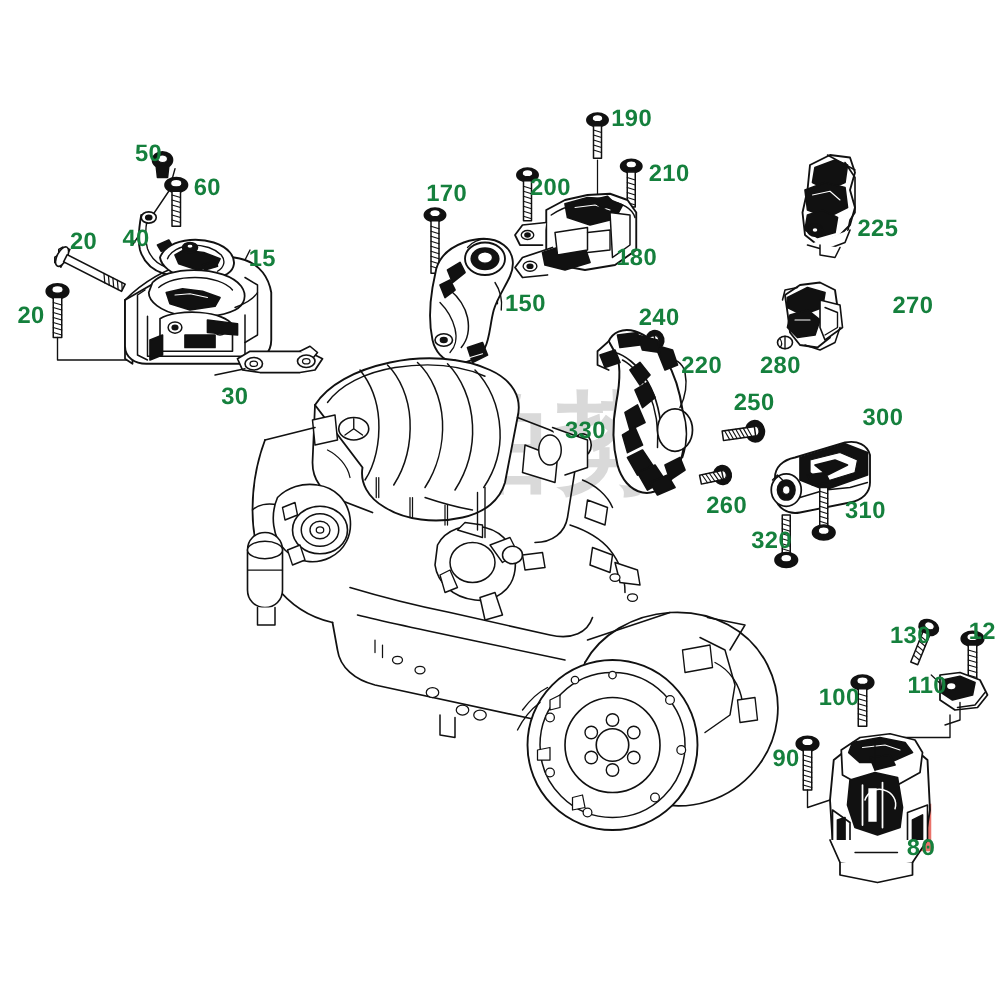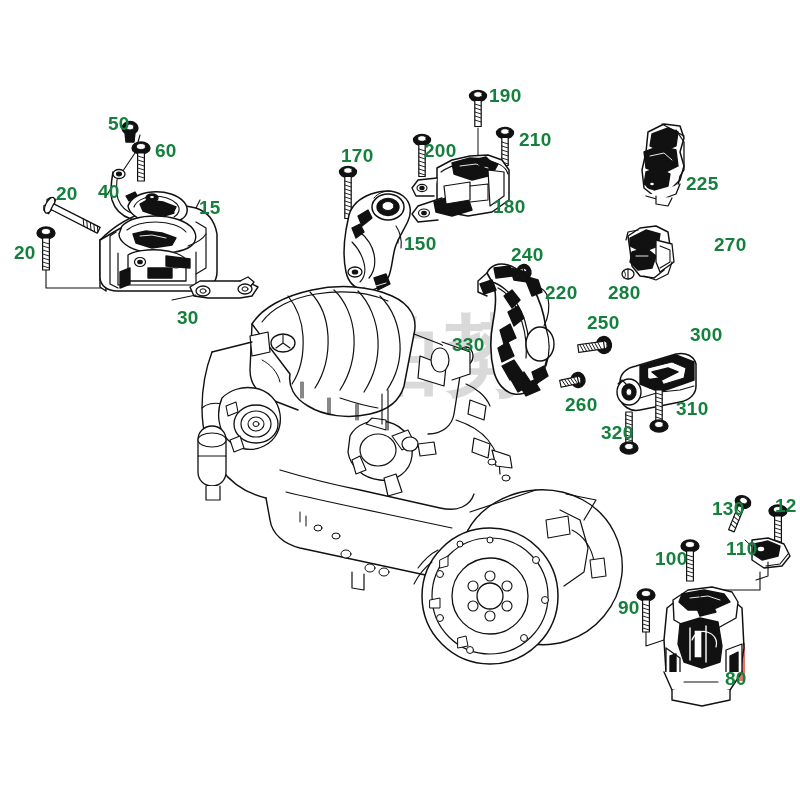--- a/index.html
+++ b/index.html
@@ -477,21 +477,21 @@
     </g>
   </svg>
 
   <div class="lbl" style="left:14px;  top:242px;">20</div>
   <div class="lbl" style="left:56px;  top:183px;">20</div>
   <div class="lbl" style="left:98px;  top:181px;">40</div>
   <div class="lbl" style="left:108px; top:113px;">50</div>
   <div class="lbl" style="left:155px; top:140px;">60</div>
   <div class="lbl" style="left:199px; top:197px;">15</div>
   <div class="lbl" style="left:177px; top:307px;">30</div>
-  <div class="lbl" style="left:725px; top:668px;">80</div>
+  <div class="lbl" style="left:725px; top:668px;font-family:Liberation Mono, monospace;">80</div>
   <div class="lbl" style="left:618px; top:597px;">90</div>
   <div class="lbl" style="left:655px; top:548px;">100</div>
   <div class="lbl" style="left:726px; top:538px;">110</div>
   <div class="lbl" style="left:775px; top:495px;">12</div>
   <div class="lbl" style="left:712px; top:498px;">130</div>
   <div class="lbl" style="left:404px; top:233px;">150</div>
   <div class="lbl" style="left:341px; top:145px;text-align:right;">170</div>
   <div class="lbl" style="left:493px; top:196px;">180</div>
   <div class="lbl" style="left:489px; top:85px;">190</div>
   <div class="lbl" style="left:424px; top:112px;margin-top:28px;">200</div>

